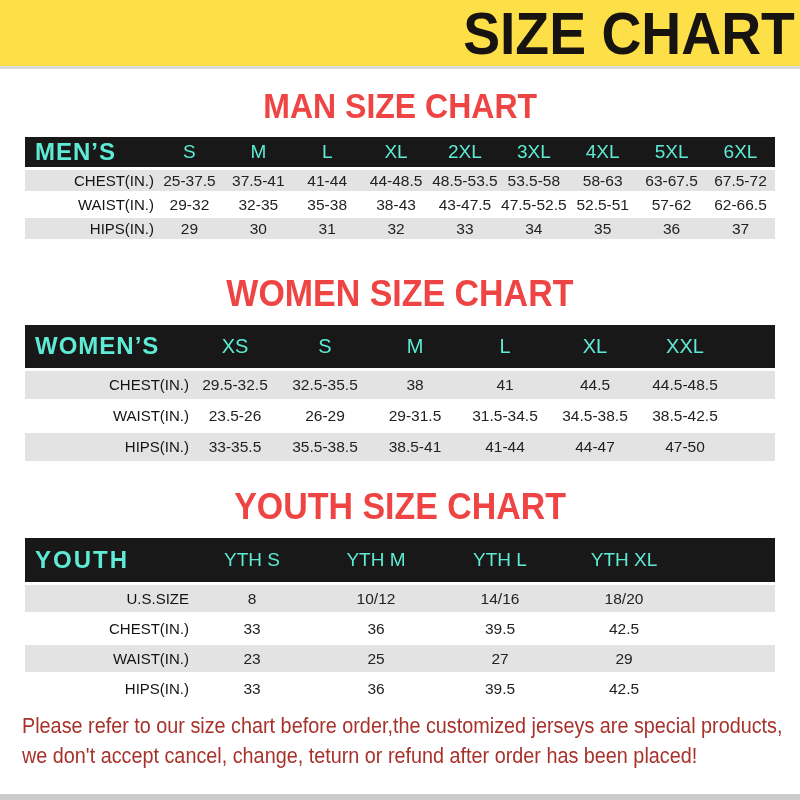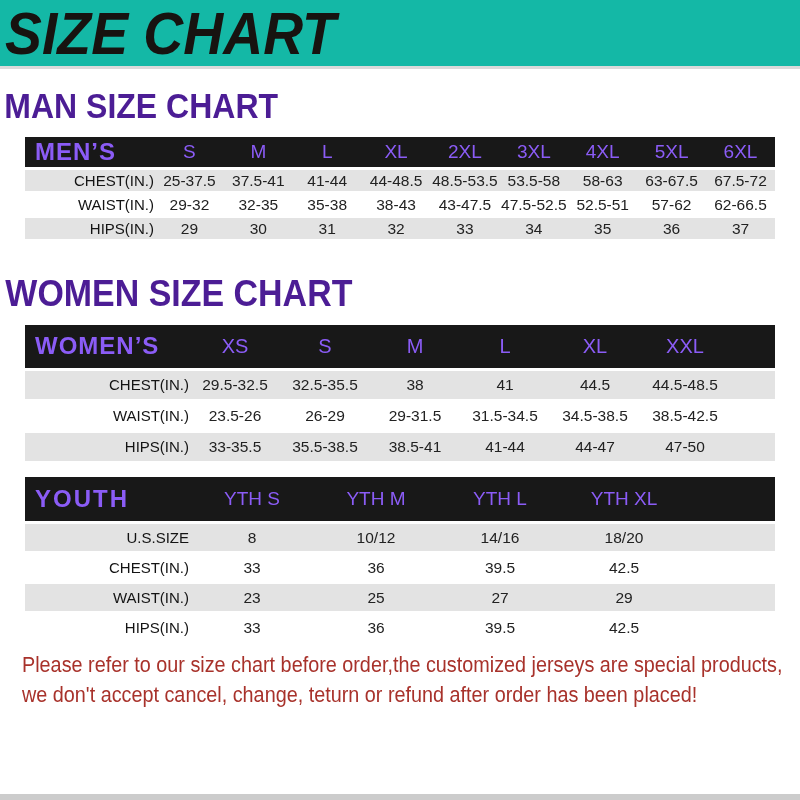--- a/index.html
+++ b/index.html
@@ -6,55 +6,54 @@
   .page{
     position:relative;
     width:800px;height:800px;
     overflow:hidden;
     background:#ffffff;
     font-family:"Liberation Sans", sans-serif;
   }
   
   .banner{
     height:66px;
-    background:#14b8a6;
-    display:flex;align-items:center;justify-content:flex-start;
+    background:#fde047;
+    display:flex;align-items:center;justify-content:flex-end;
     border-bottom:3px solid #dadada;
-    font-style:italic;
   }
   .banner-title{
     font-size:57px;
     font-weight:800;
     color:#171310;
     letter-spacing:0px;
     transform:scale(0.97,1.03);
     line-height:1;
   }
   
   .section-heading{
     margin:0;
-    text-align:left;
+    text-align:center;
     font-weight:800;
-    color:#4c1d95;
+    color:#ef4444;
     letter-spacing:0px;
   }
   .heading-man{font-size:33px;line-height:36px;margin-top:19px;}
   .heading-women{font-size:35px;line-height:38px;margin-top:32px;}
   .heading-youth{font-size:35px;line-height:38px;margin-top:23px;}
   .section-heading span{display:inline-block;transform:scale(0.97,1.05);}
   
   table.size-table{
     width:750px;
     margin:13px auto 0;
     border-collapse:collapse;
     table-layout:fixed;
   }
   table.size-table thead th{
     background:#181818;
-    color:#8b5cf6;
+    color:#5eead4;
   }
   table.size-table thead tr{border-bottom:3px solid #ffffff;}
   table.size-table tbody tr{border-bottom:3px solid #ffffff;}
   table.size-table tbody tr:nth-child(odd){background:#E3E3E3;}
   table.size-table tbody tr:nth-child(even){background:#ffffff;}
   th.corner{
     text-align:left;
     padding-left:10px;
     font-weight:800;
     font-size:24px;
@@ -240,20 +239,23 @@
         <td class="val">35.5-38.5</td>
         <td class="val">38.5-41</td>
         <td class="val">41-44</td>
         <td class="val">44-47</td>
         <td class="val">47-50</td>
         <td class="val"></td>
       </tr>
     </tbody>
   </table>
 
+  <h2 class="section-heading heading-youth">
+    <span>YOUTH SIZE CHART</span>
+  </h2>
 
   <table class="size-table youth-table">
     <colgroup>
       <col style="width:165px">
       <col style="width:124px">
         <col style="width:124px">
         <col style="width:124px">
         <col style="width:124px">
       <col>
     </colgroup>

